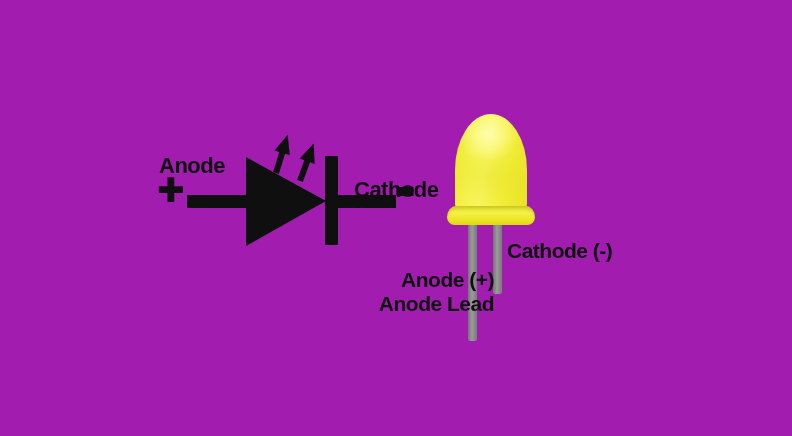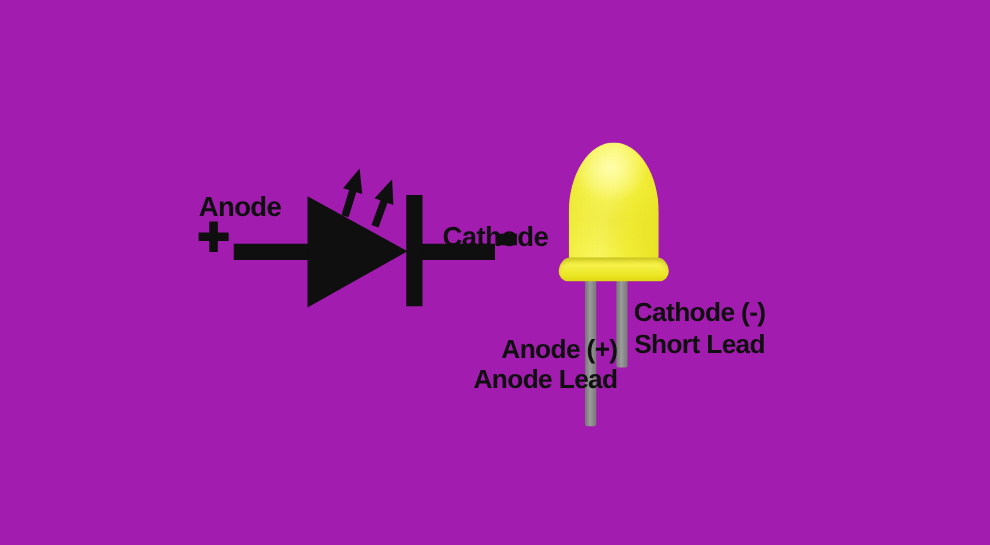--- a/index.html
+++ b/index.html
@@ -119,16 +119,15 @@
   <div class="abs" id="led-body"></div>
   <div class="abs" id="led-flange"></div>
 
   <div class="abs lead-label" id="anode-lead-label">
     <div>Anode (+)</div>
     <div>Anode Lead</div>
   </div>
 
   <div class="abs lead-label" id="cathode-lead-label">
     <div>Cathode (-)</div>
-    <div>Short Lead</div>
   </div>
 
 </div>
 
 </body></html>

